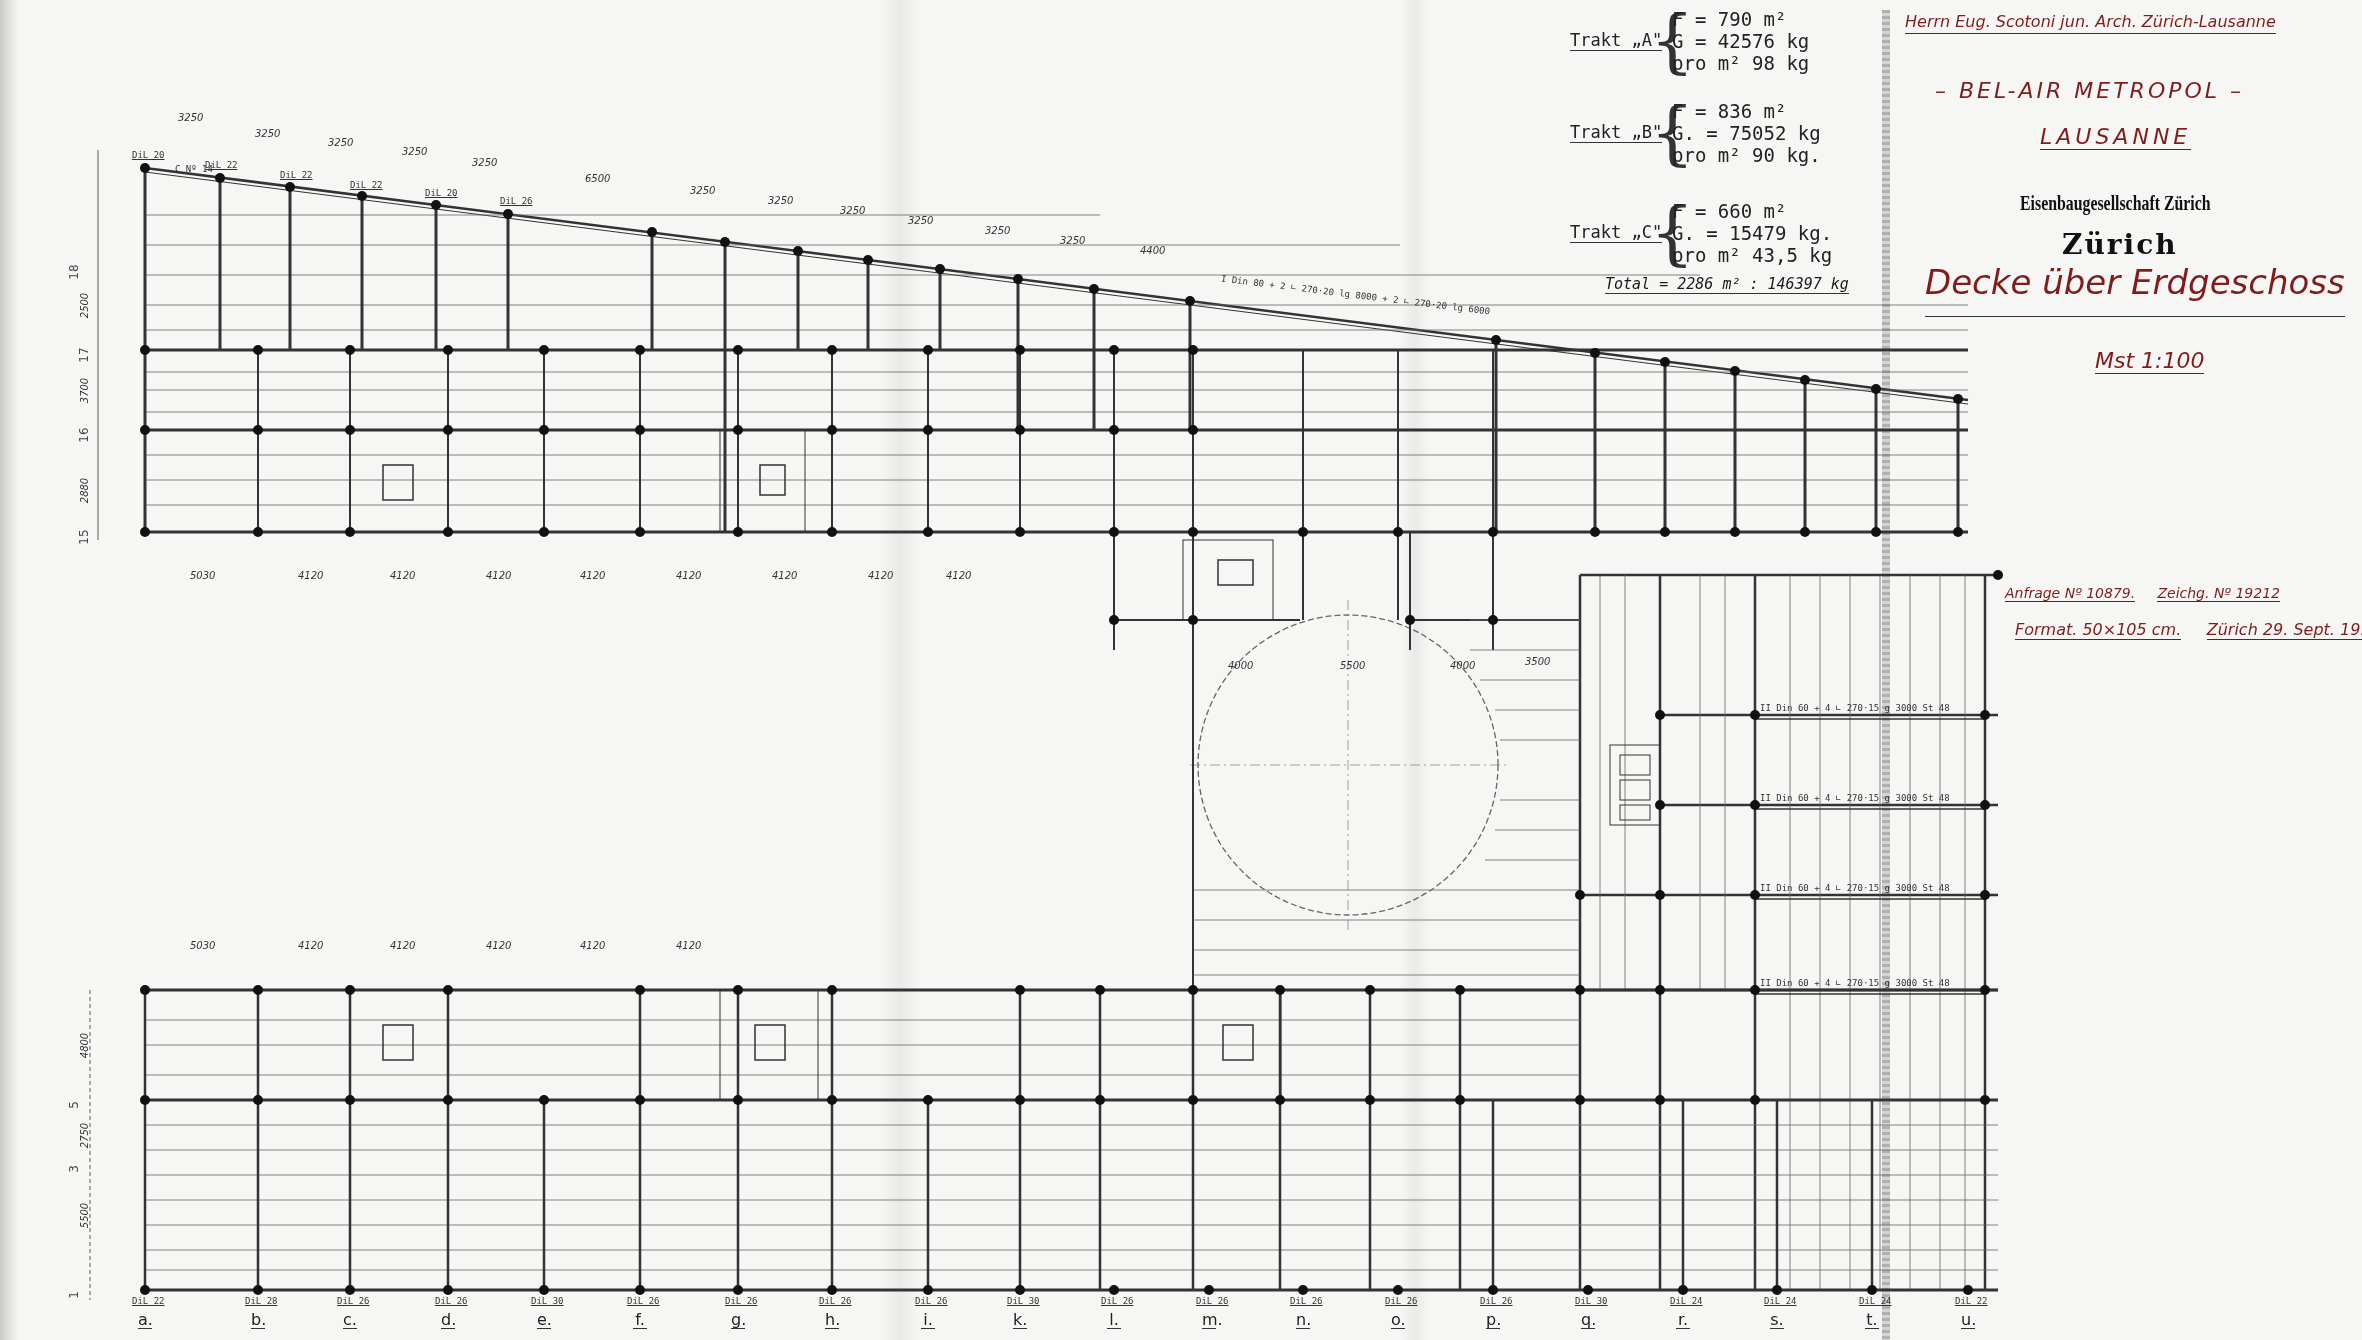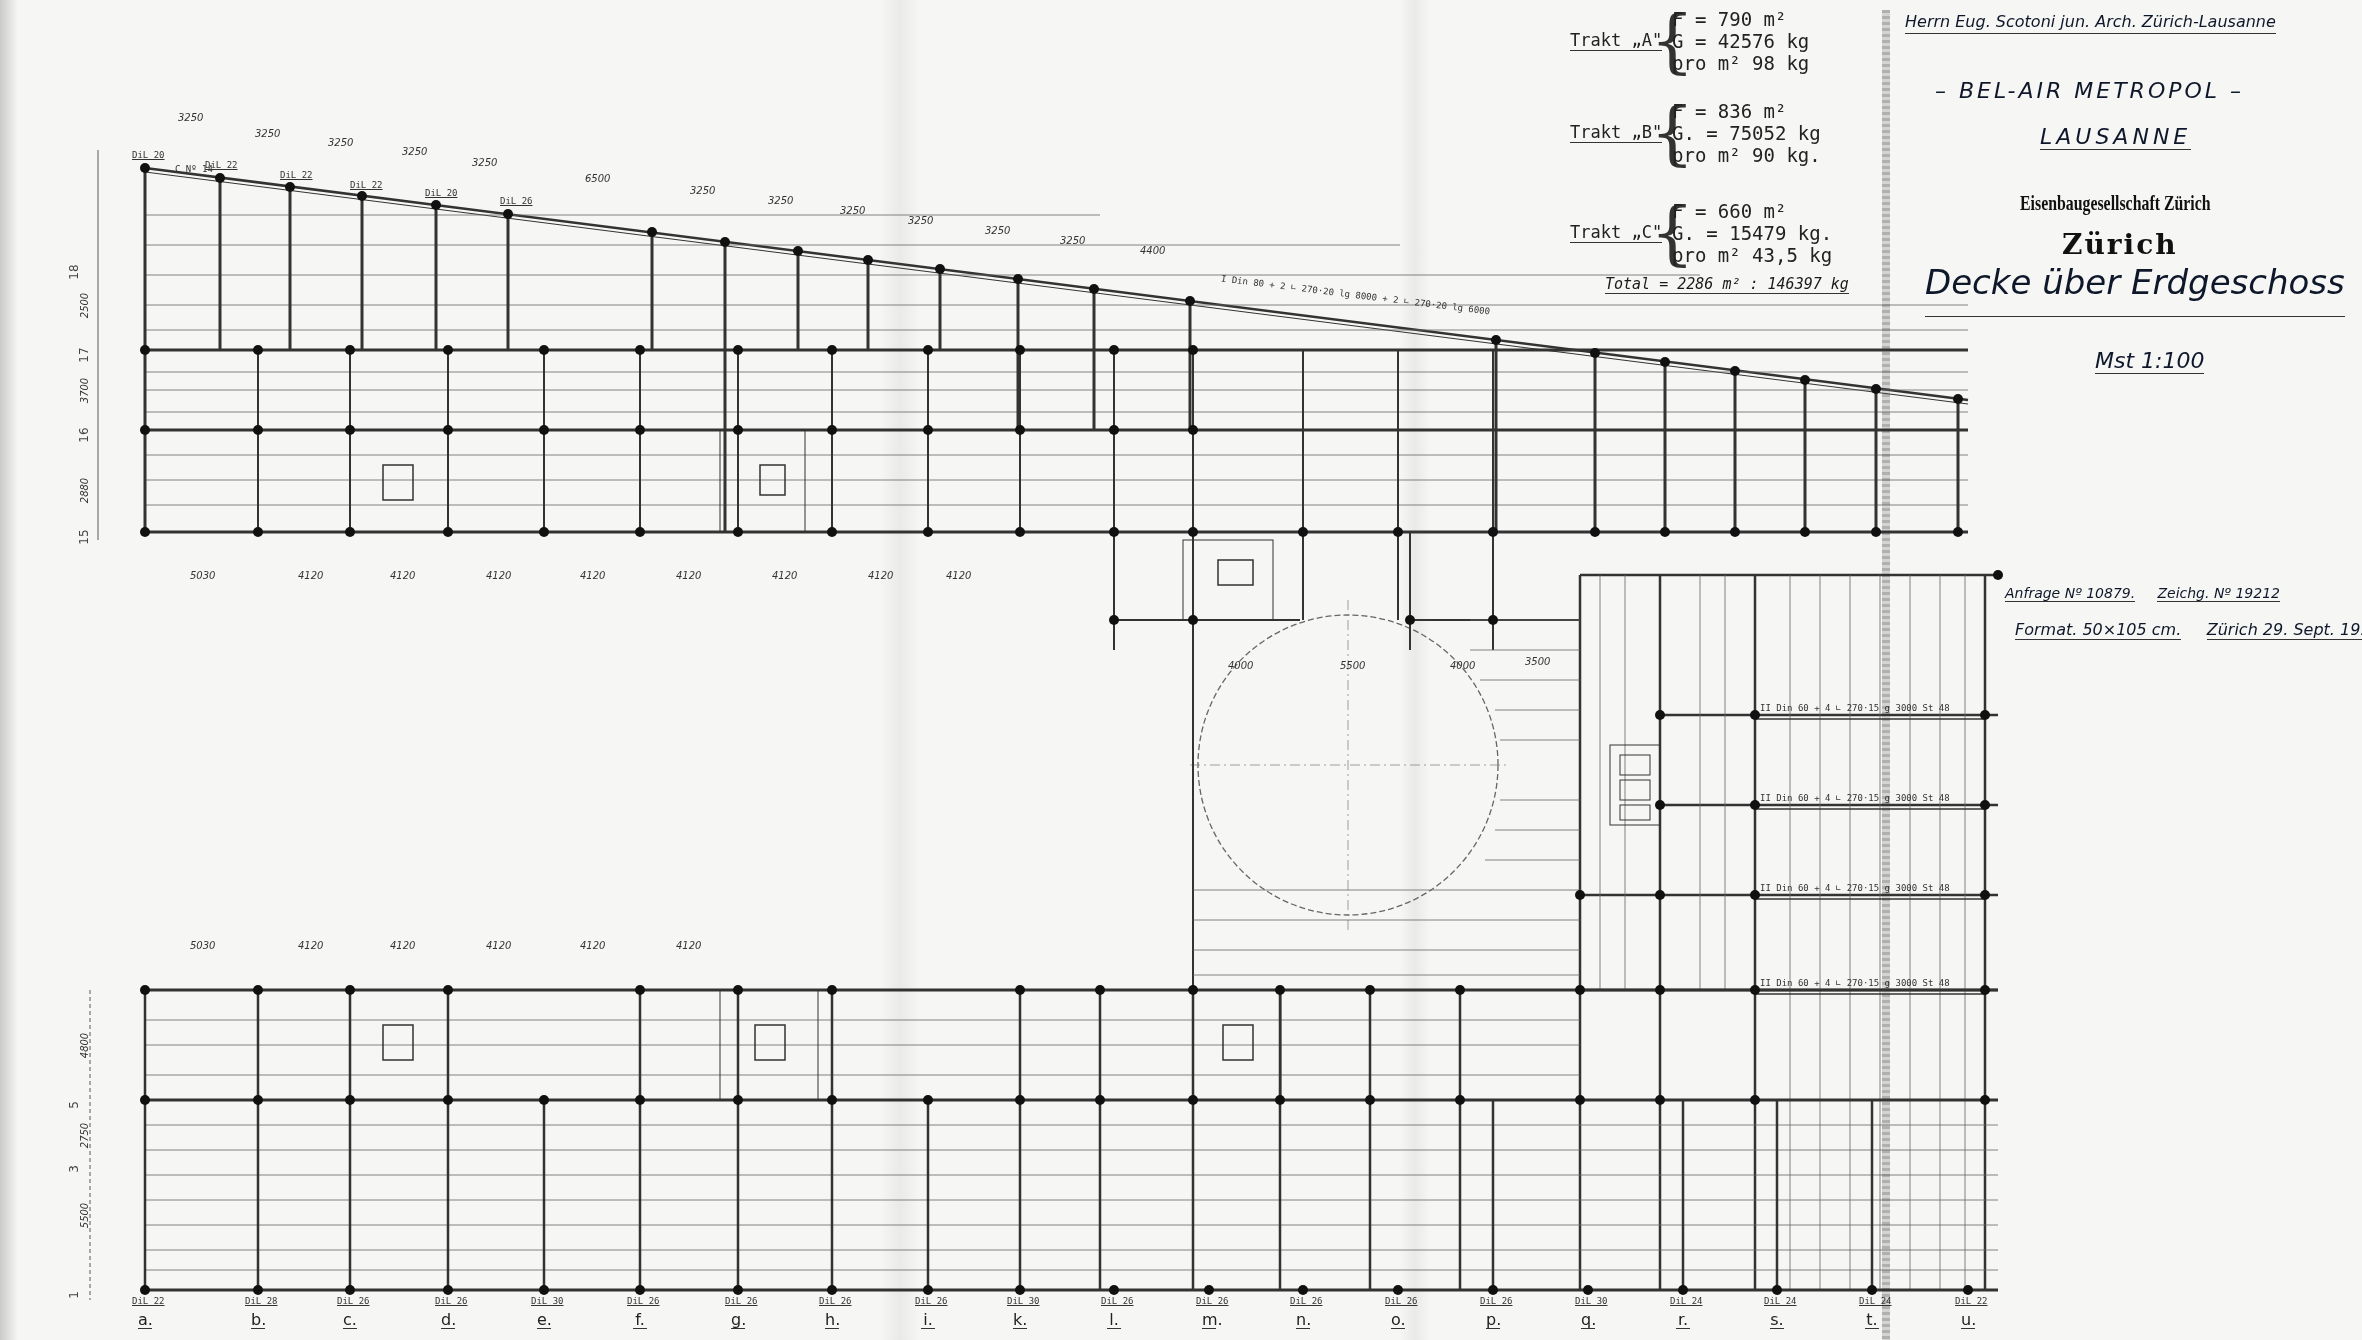--- a/index.html
+++ b/index.html
@@ -4,21 +4,21 @@
 <style>
   html, body { margin:0; padding:0; background:#f4f4f2; }
   body { width:2362px; height:1340px; position:relative; overflow:hidden; font-family:"DejaVu Sans", sans-serif; color:#1a1a1a; }
   #sheet { position:absolute; left:0; top:0; width:2362px; height:1340px; background:#f6f6f4; }
   #sheet svg { position:absolute; left:0; top:0; }
   .fold { position:absolute; top:0; height:1340px; background:linear-gradient(90deg, rgba(0,0,0,0), rgba(0,0,0,0.05), rgba(0,0,0,0)); }
   .edge-left { position:absolute; left:0; top:0; width:18px; height:1340px; background:linear-gradient(90deg, rgba(0,0,0,0.18), rgba(0,0,0,0)); }
   .border-strip { position:absolute; left:1882px; top:10px; width:8px; height:1330px; background:repeating-linear-gradient(180deg,#999 0 3px,#c8c8c8 3px 6px); opacity:0.75; }
 
   
-  .tb { position:absolute; font-family:"DejaVu Sans", sans-serif; font-style:oblique; color:#0f172a; white-space:nowrap; }
+  .tb { position:absolute; font-family:"DejaVu Sans", sans-serif; font-style:oblique; color:#7f1d1d; white-space:nowrap; }
   .tb-client { left:1905px; top:12px; font-size:16px; border-bottom:1.5px solid #333; padding-bottom:2px; }
   .tb-project { left:1935px; top:78px; font-size:22px; letter-spacing:3px; font-weight:300; }
   .tb-city { left:2040px; top:124px; font-size:22px; letter-spacing:4px; border-bottom:1.5px solid #333; }
   .tb-stamp1 { position:absolute; left:2020px; top:190px; font-family:"Liberation Serif", serif; font-weight:bold; font-size:22px; transform:scaleX(0.72); transform-origin:left; color:#111; white-space:nowrap; font-style:normal; }
   .tb-stamp2 { position:absolute; left:2062px; top:228px; font-family:"DejaVu Serif", serif; font-weight:bold; font-size:28px; color:#111; letter-spacing:2px; font-style:normal; }
   .tb-title { left:1925px; top:262px; font-size:34px; border-bottom:1.5px solid #333; padding-bottom:14px; font-weight:300; }
   .tb-scale { left:2095px; top:348px; font-size:22px; border-bottom:1.5px solid #333; }
   .tb-ref1 { left:2005px; top:585px; font-size:14px; }
   .tb-ref2 { left:2015px; top:620px; font-size:16px; }
   .tb-ref1 .u, .tb-ref2 .u { border-bottom:1px solid #333; }

